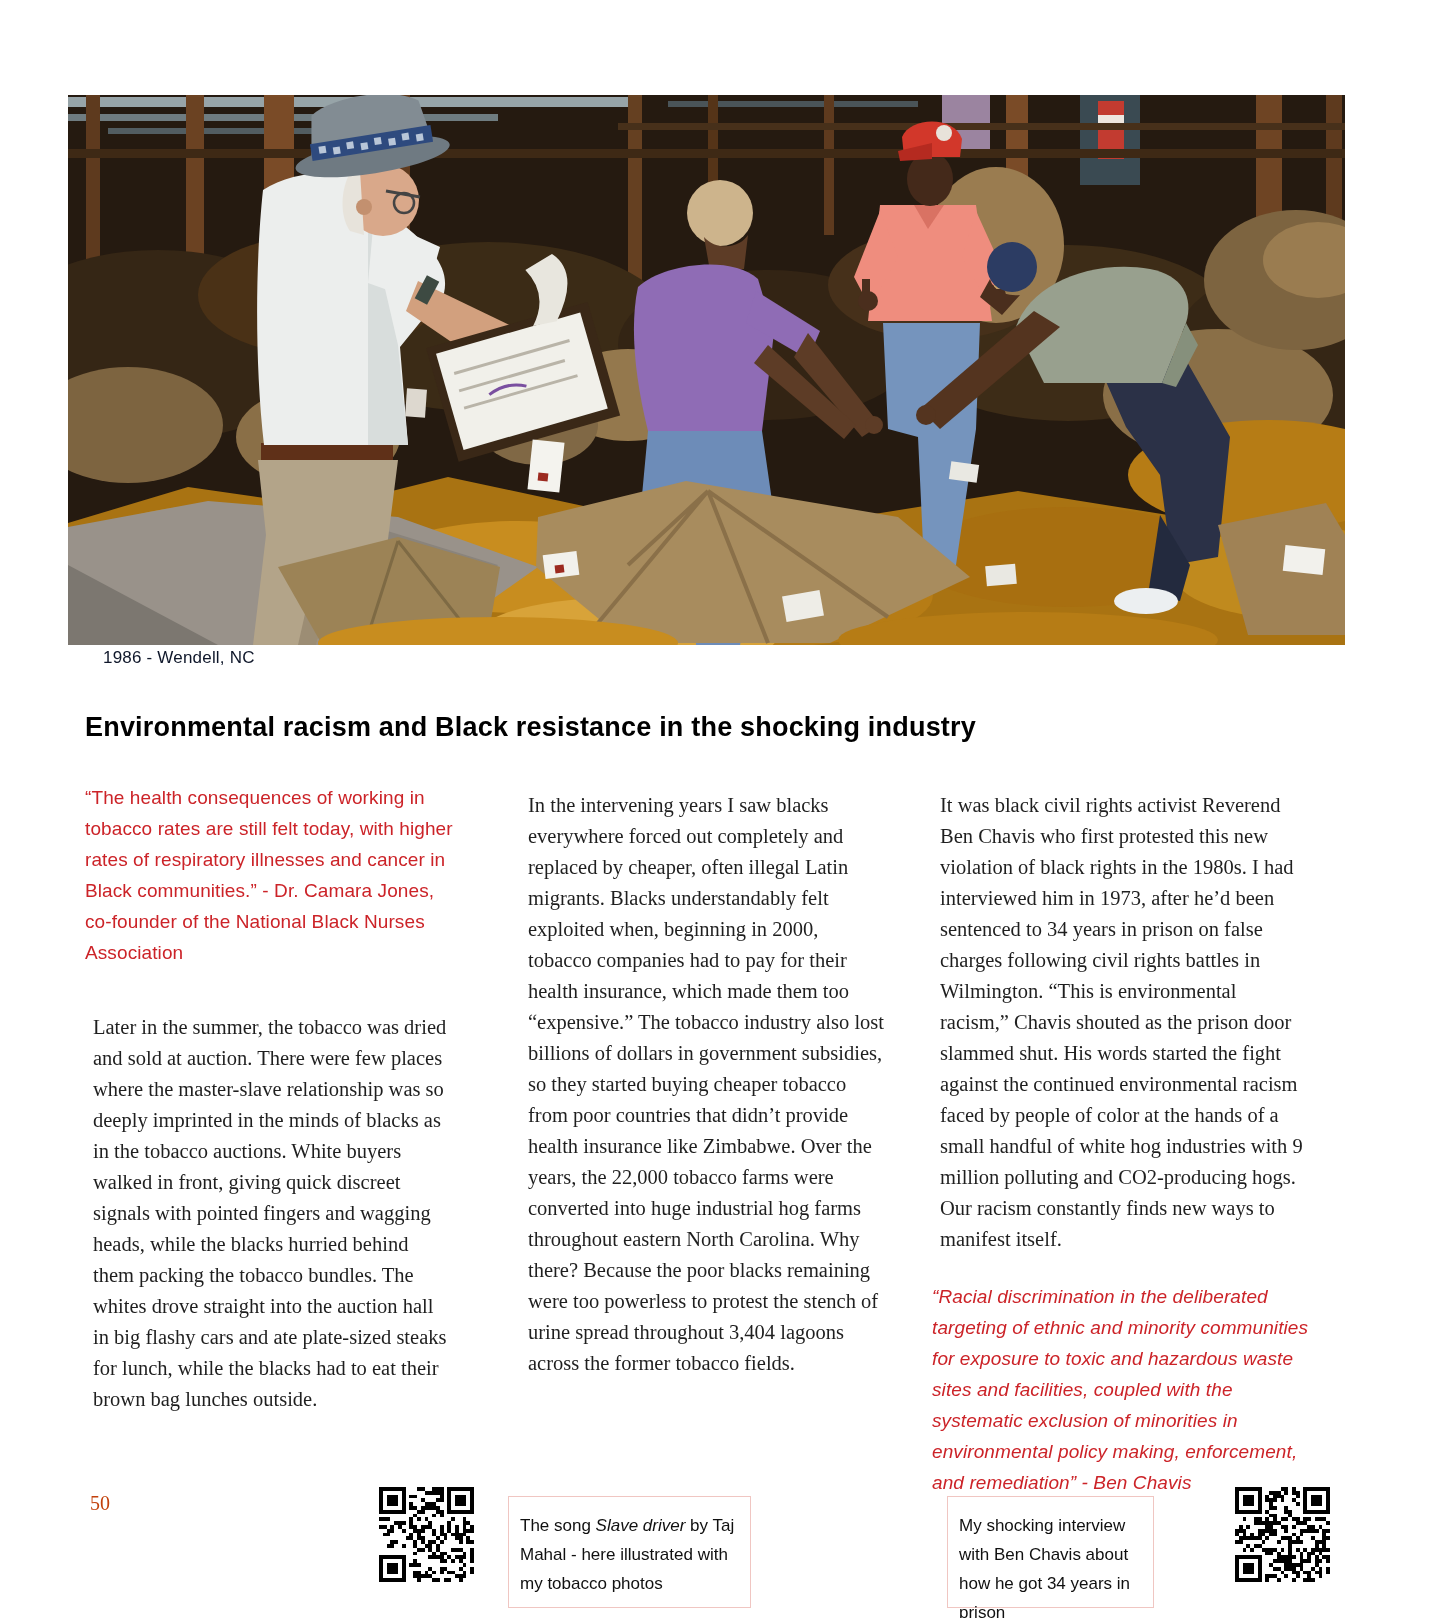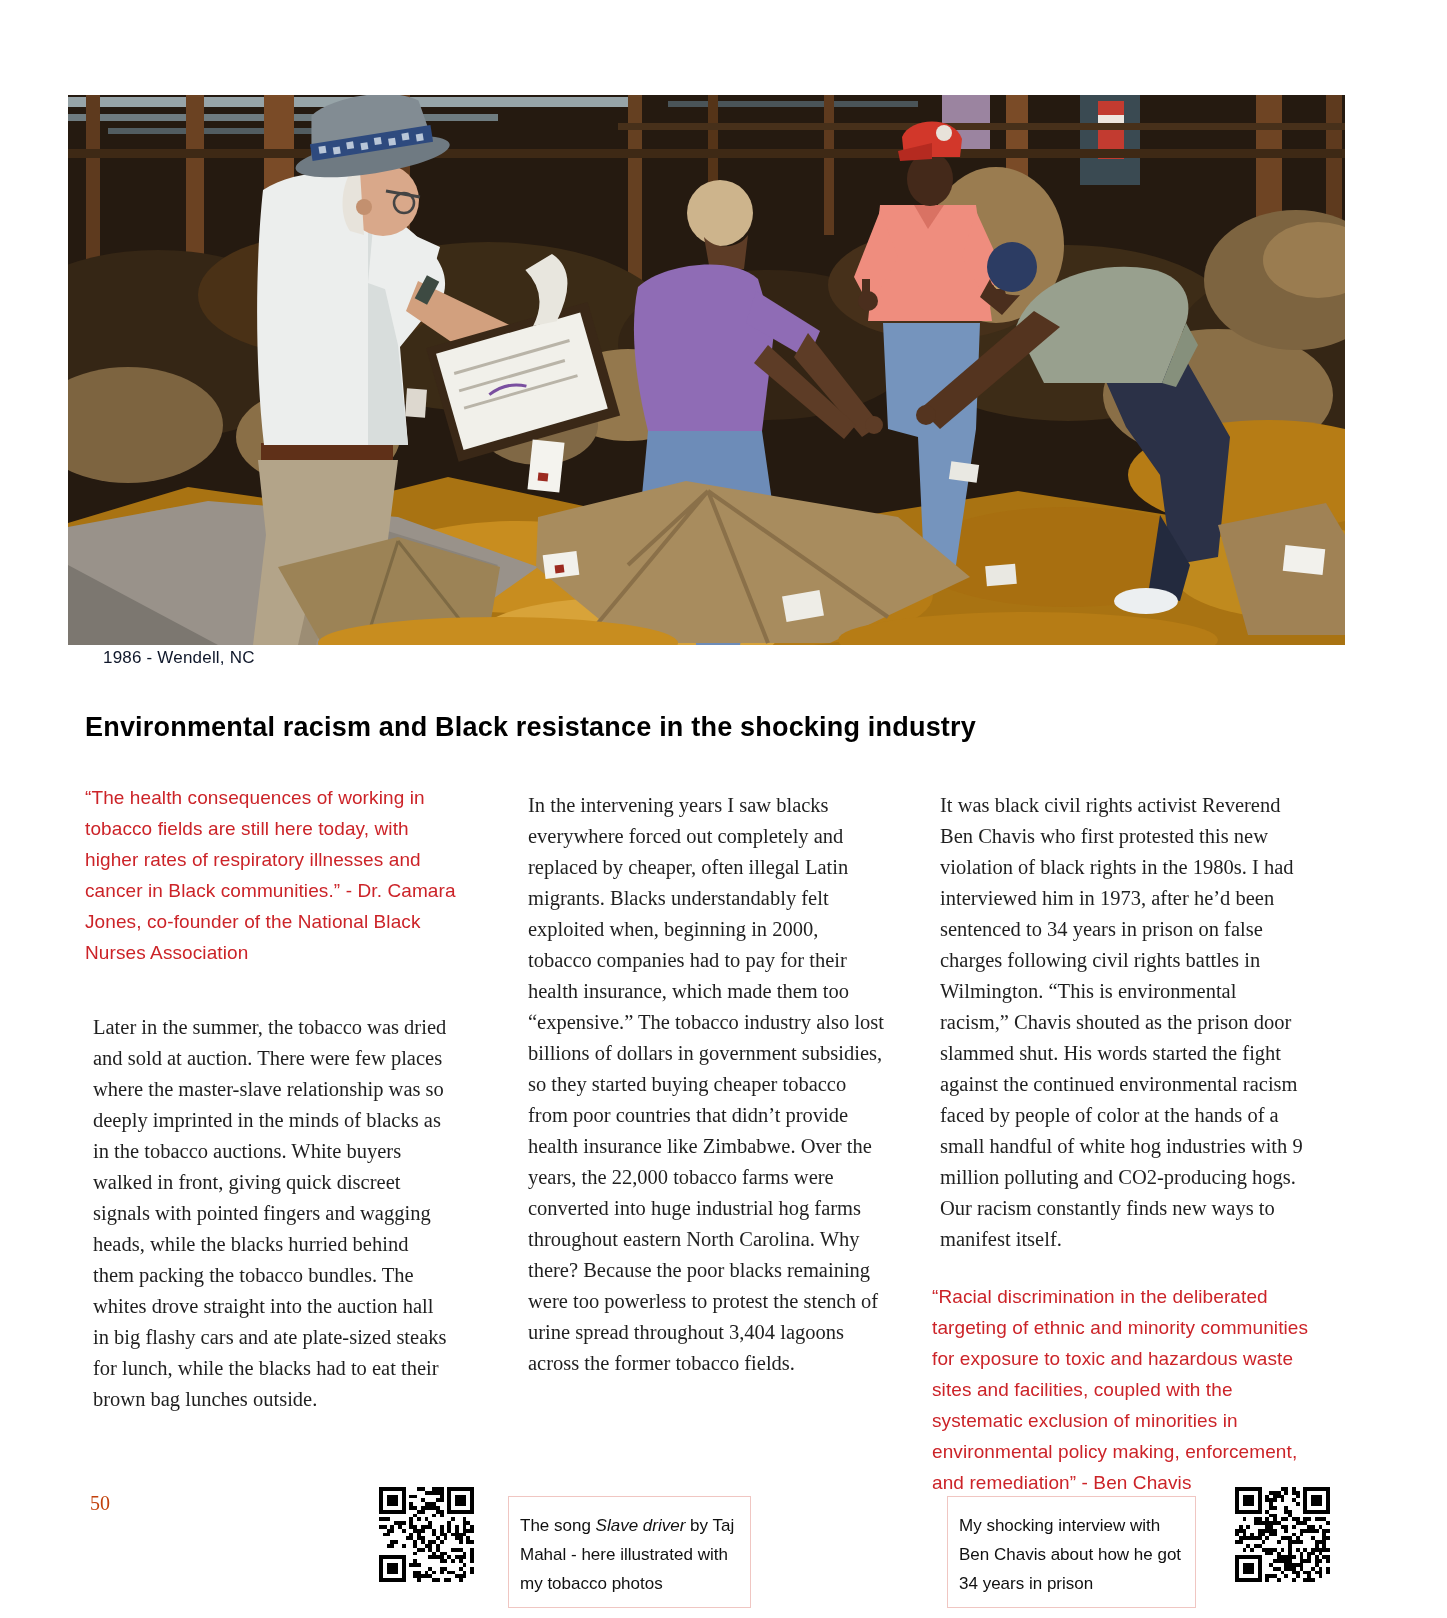--- a/index.html
+++ b/index.html
@@ -20,35 +20,35 @@
   .col3{left:932px; width:380px;}
   .quote{
     margin:0; color:var(--red,#cc2328);
     font-size:19px; line-height:31px; font-weight:400; letter-spacing:.1px;
   }
   .bodytext{
     margin:8px; font-family:"Liberation Serif", serif;
     font-size:20.5px; line-height:31px; color:#1f1f1f;
   }
   .col1 .bodytext{margin-top:44px;}
-  .col3 .quote{margin-top:26px;}
+  .col3 .quote{margin-top:26px;font-style:italic;}
   .page-number{
     position:absolute; left:90px; top:1492px;
     font-family:"Liberation Serif", serif; font-size:20px; color:#c2410c;
   }
   .qr{position:absolute; width:95px; height:95px;}
   .qr1{left:379px; top:1487px;}
   .qr2{left:1235px; top:1487px;}
   .note-box{
     position:absolute; top:1496px; height:112px; box-sizing:border-box;
     border:1.5px solid var(--box-border,#f0c6c2);
     padding:14px 11px; font-size:17px; line-height:29px; color:#101010;
   }
   .box1{left:508px; width:243px;}
-  .box2{left:947px; width:249px;}
+  .box2{left:947px; width:207px;}
 </style>
 </head>
 <body>
 
 <div class="page">
 
   <div class="photo-wrap">
     <svg viewBox="0 0 1277 550" preserveAspectRatio="none">
 
       <rect width="1277" height="550" fill="#251a10"></rect>
@@ -215,21 +215,21 @@
       <ellipse cx="430" cy="548" rx="180" ry="26" fill="#c88d1f"></ellipse>
       <ellipse cx="960" cy="545" rx="190" ry="28" fill="#b67c15"></ellipse>
     </svg>
   </div>
 
   <div class="caption">1986 - Wendell, NC</div>
 
   <h1 class="title">Environmental racism and Black resistance in the shocking industry</h1>
 
   <div class="col col1">
-    <p class="quote">“The health consequences of working in tobacco fields are still here today, with higher rates of respiratory illnesses and cancer in Black communities.” - Dr. Camara Jones, co-founder of the National Black Nurses Association</p>
+    <p class="quote">“The health consequences of working in tobacco rates are still felt today, with higher rates of respiratory illnesses and cancer in Black communities.” - Dr. Camara Jones, co-founder of the National Black Nurses Association</p>
     <p class="bodytext">Later in the summer, the tobacco was dried and sold at auction. There were few places where the master-slave relationship was so deeply imprinted in the minds of blacks as in the tobacco auctions. White buyers walked in front, giving quick discreet signals with pointed fingers and wagging heads, while the blacks hurried behind them packing the tobacco bundles. The whites drove straight into the auction hall in big flashy cars and ate plate-sized steaks for lunch, while the blacks had to eat their brown bag lunches outside.</p>
   </div>
 
   <div class="col col2">
     <p class="bodytext">In the intervening years I saw blacks everywhere forced out completely and replaced by cheaper, often illegal Latin migrants. Blacks understandably felt exploited when, beginning in 2000, tobacco companies had to pay for their health insurance, which made them too “expensive.” The tobacco industry also lost billions of dollars in government subsidies, so they started buying cheaper tobacco from poor countries that didn’t provide health insurance like Zimbabwe. Over the years, the 22,000 tobacco farms were converted into huge industrial hog farms throughout eastern North Carolina. Why there? Because the poor blacks remaining were too powerless to protest the stench of urine spread throughout 3,404 lagoons across the former tobacco fields.</p>
   </div>
 
   <div class="col col3">
     <p class="bodytext">It was black civil rights activist Reverend Ben Chavis who first protested this new violation of black rights in the 1980s. I had interviewed him in 1973, after he’d been sentenced to 34 years in prison on false charges following civil rights battles in Wilmington. “This is environmental racism,” Chavis shouted as the prison door slammed shut. His words started the fight against the continued environmental racism faced by people of color at the hands of a small handful of white hog industries with 9 million polluting and CO2-producing hogs. Our racism constantly finds new ways to manifest itself.</p>
     <p class="quote">“Racial discrimination in the deliberated targeting of ethnic and minority communities for exposure to toxic and hazardous waste sites and facilities, coupled with the systematic exclusion of minorities in environmental policy making, enforcement, and remediation” - Ben Chavis</p>

